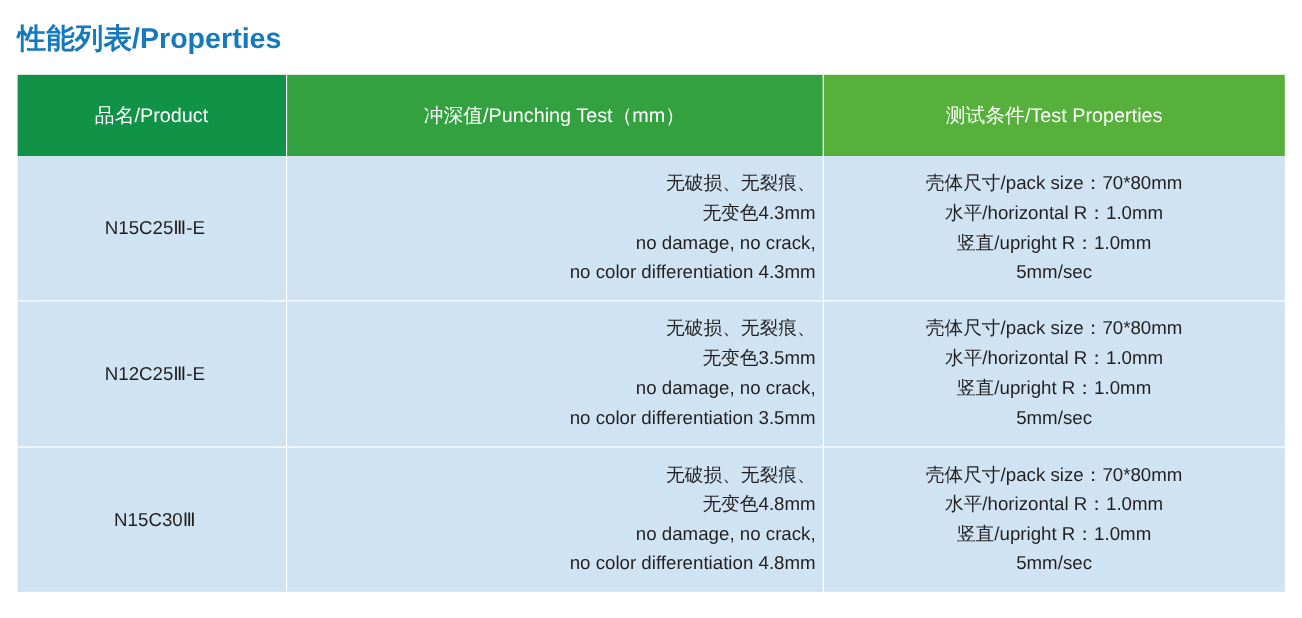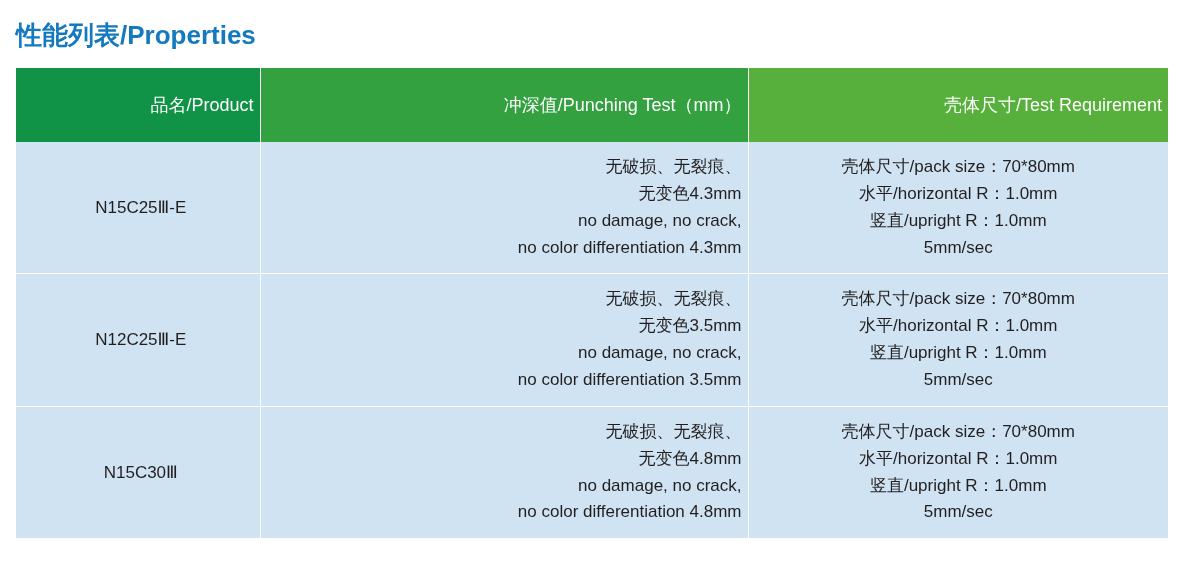--- a/index.html
+++ b/index.html
@@ -43,21 +43,21 @@
   }
   table.props col.c0 { width: 244px; }
   table.props col.c1 { width: 488px; }
   table.props col.c2 { width: 420px; }
 
   thead th {
     height: 74px;
     font-size: 18px;
     font-weight: normal;
     color: #ffffff;
-    text-align: right;
+    text-align: center;
     vertical-align: middle;
     border-right: 1px solid #ffffff;
     padding: 0 6px;
   }
   thead th.h0 { background: #119347; }
   thead th.h1 { background: #34a141; }
   thead th.h2 { background: #57b03b; border-right: none; }
 
   tbody td {
     border-bottom: 1px solid #ffffff;
@@ -100,21 +100,21 @@
     <table class="props">
       <colgroup>
         <col class="c0">
         <col class="c1">
         <col class="c2">
       </colgroup>
       <thead>
         <tr>
           <th class="h0">品名/Product</th>
           <th class="h1">冲深值/Punching Test（mm）</th>
-          <th class="h2">壳体尺寸/Test Requirement</th>
+          <th class="h2">测试条件/Test Properties</th>
         </tr>
       </thead>
       <tbody>
 
         <tr>
           <td class="product">N15C25Ⅲ-E</td>
           <td class="depth">
             <span class="line">无破损、无裂痕、</span>
             <span class="line">无变色4.3mm</span>
             <span class="line">no damage, no crack,</span>

